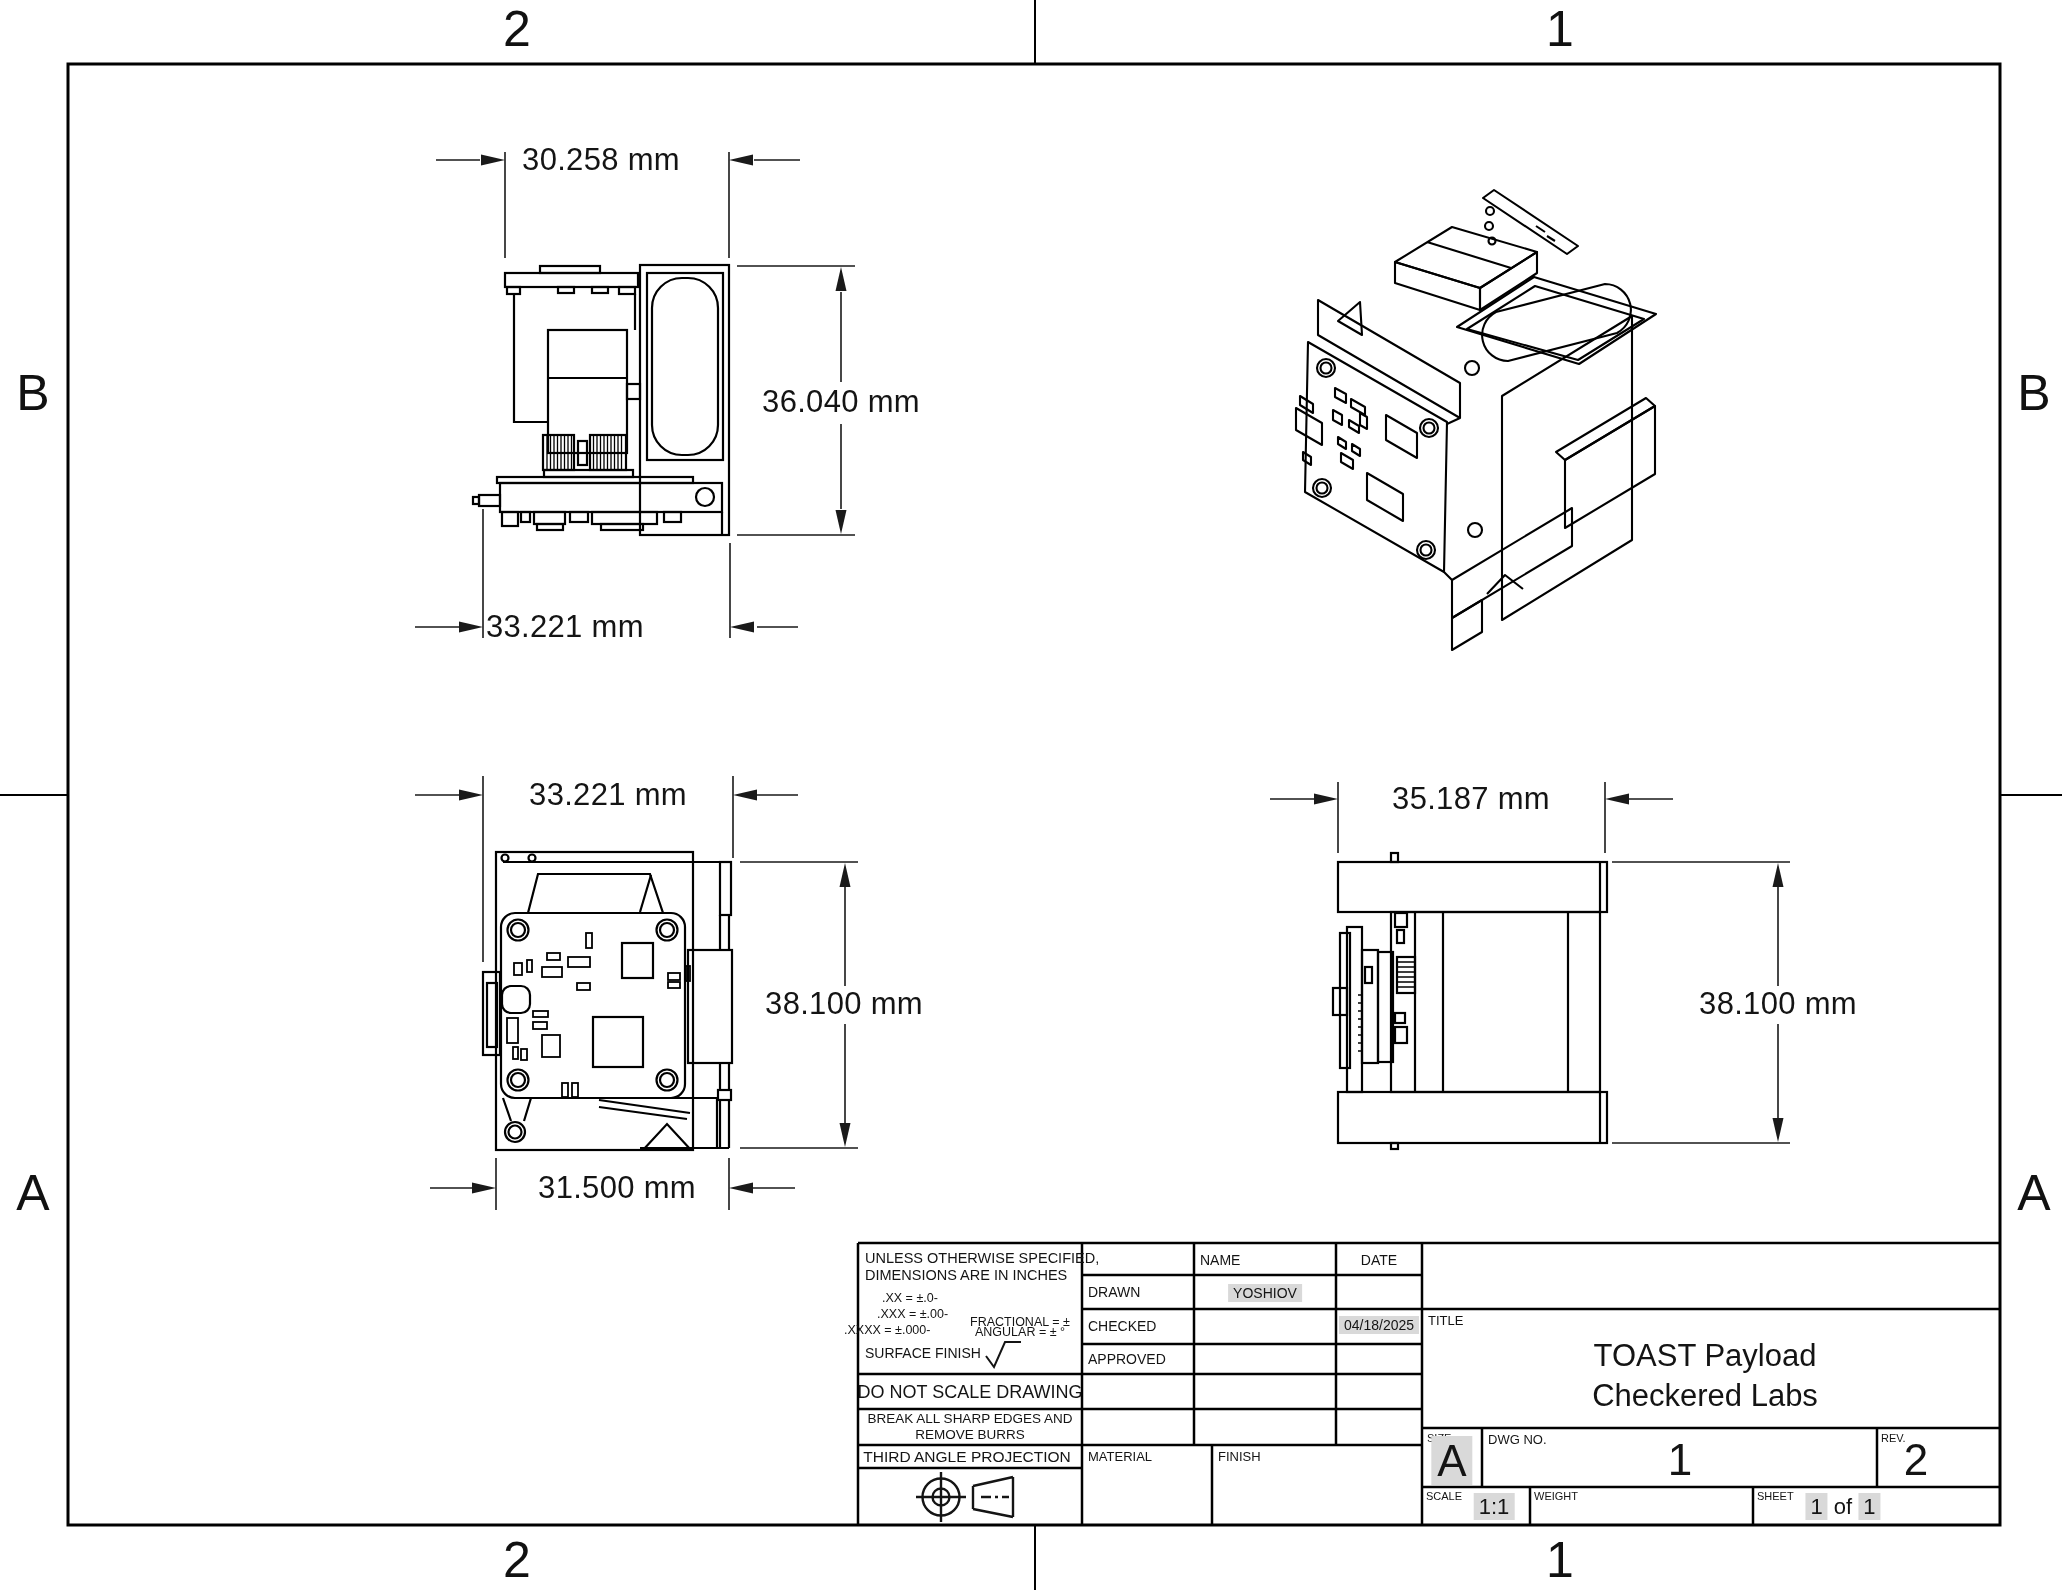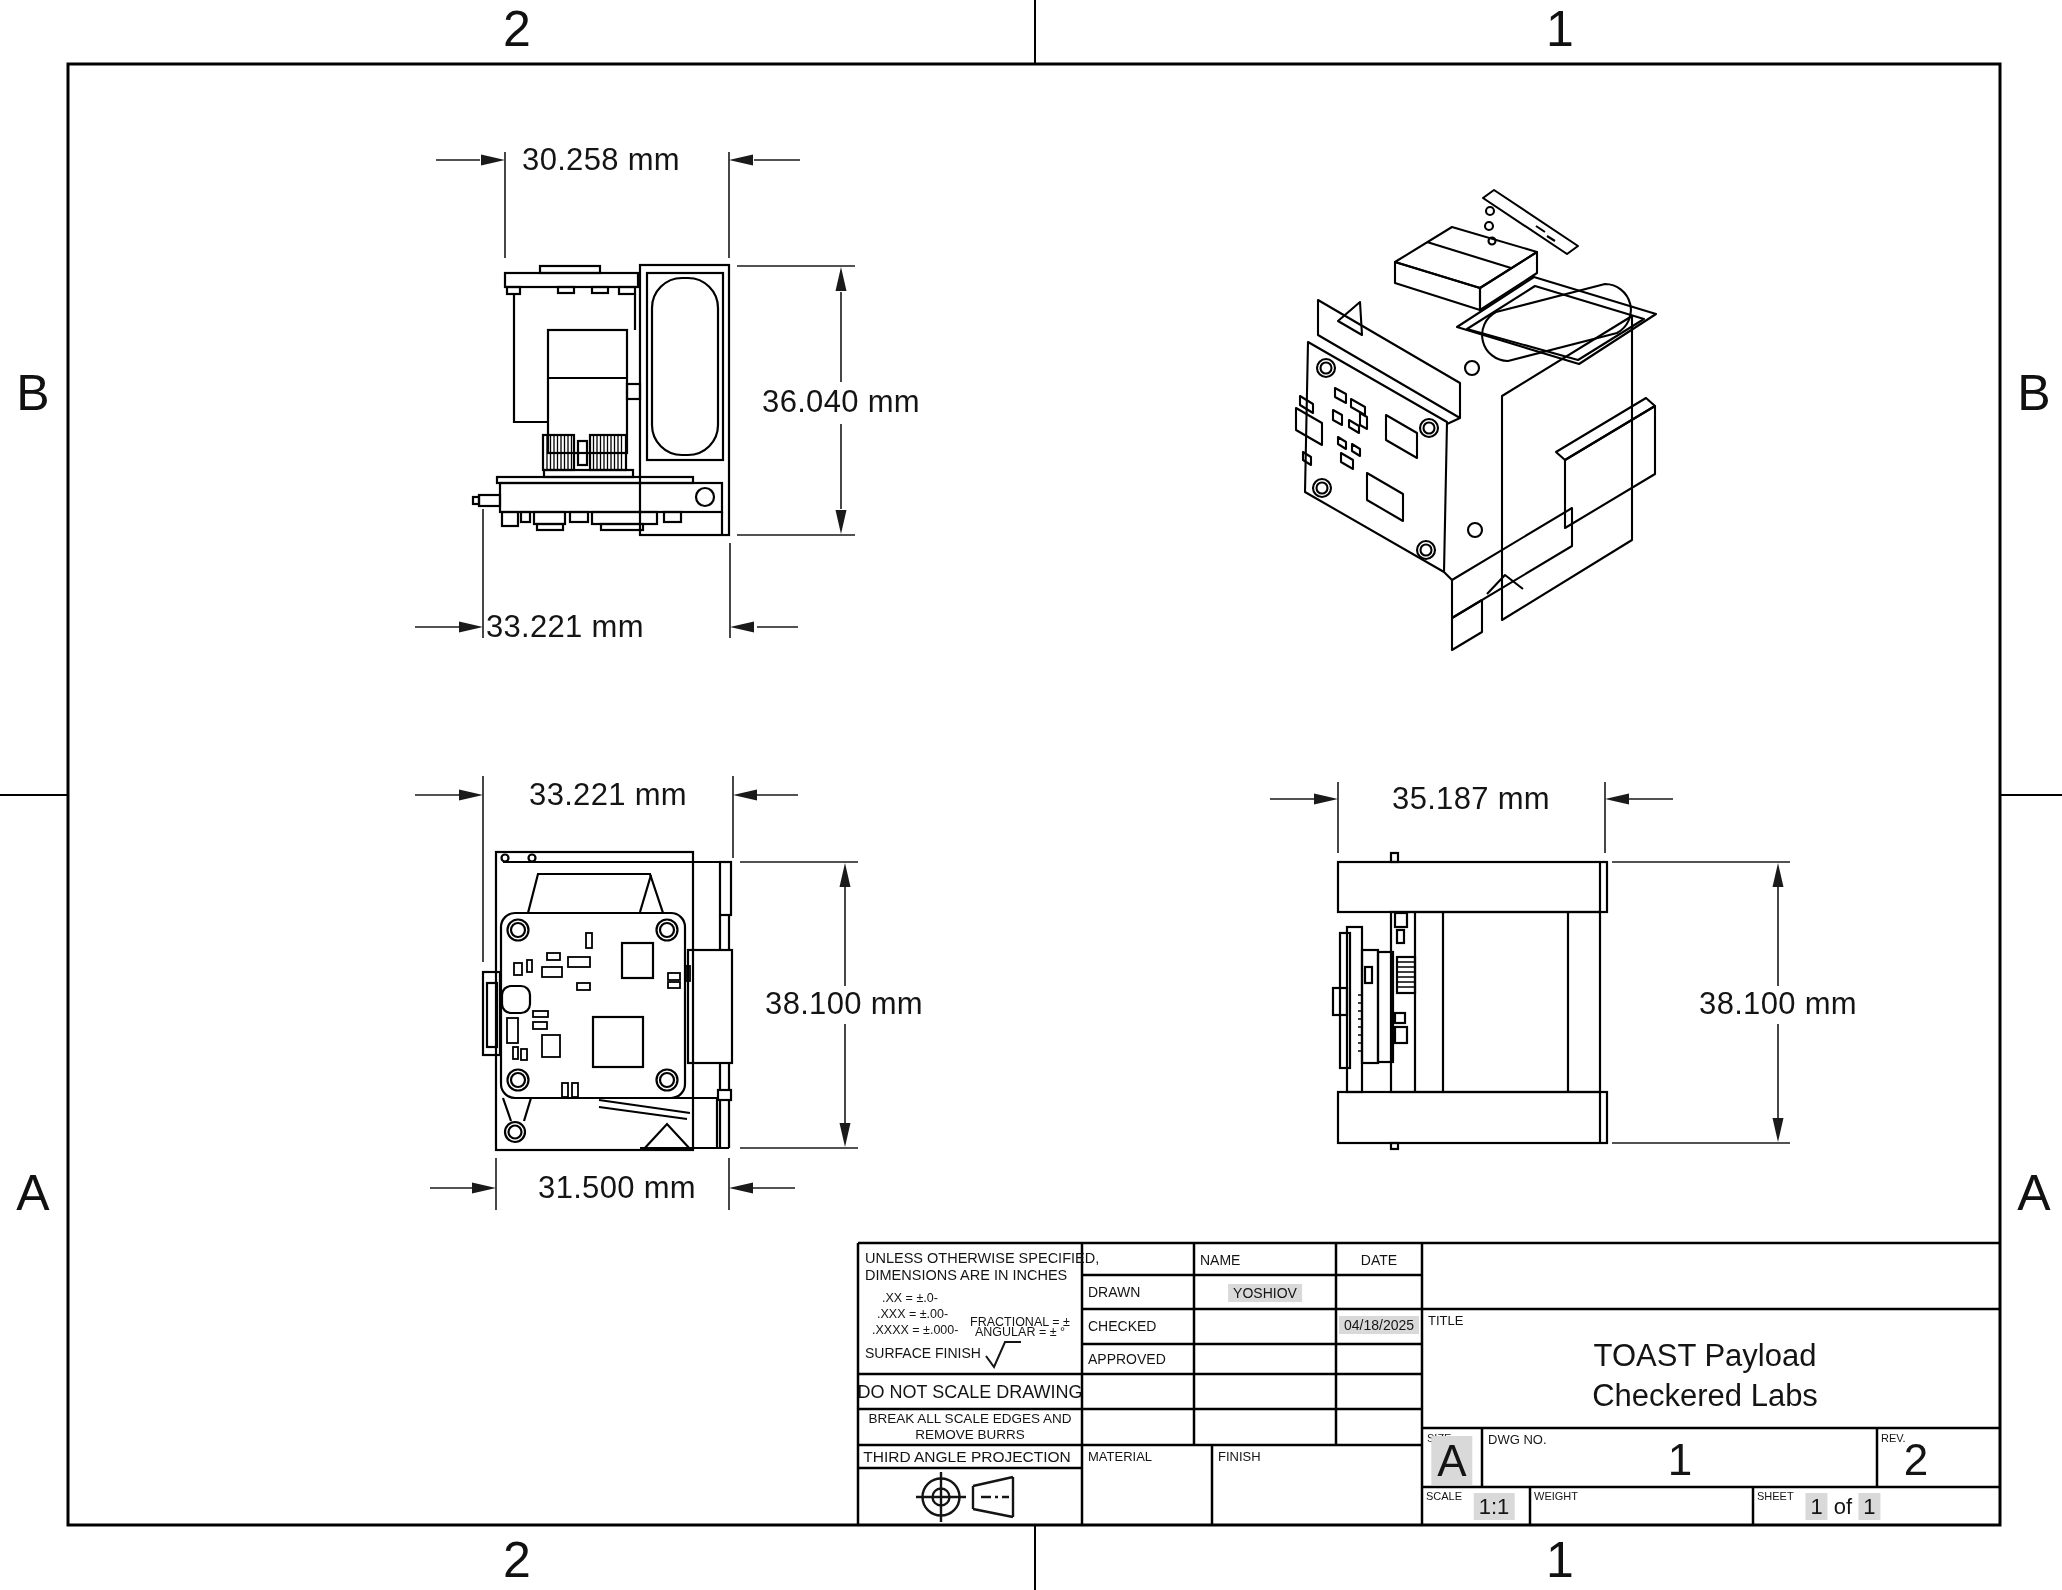--- a/index.html
+++ b/index.html
@@ -314,27 +314,27 @@
 <div class="abs dim" style="left:608px;top:795px;">33.221 mm</div>
 <div class="abs dim" style="left:844px;top:1004px;">38.100 mm</div>
 <div class="abs dim" style="left:617px;top:1188px;">31.500 mm</div>
 <div class="abs dim" style="left:1471px;top:799px;">35.187 mm</div>
 <div class="abs dim" style="left:1778px;top:1004px;">38.100 mm</div>
 
 <div class="abs tb tb-note" style="left:865px;top:1250px;">UNLESS OTHERWISE SPECIFIED,</div>
 <div class="abs tb tb-note" style="left:865px;top:1267px;">DIMENSIONS ARE IN INCHES</div>
 <div class="abs tb tb-tol" style="left:882px;top:1291px;">.XX = ±.0-</div>
 <div class="abs tb tb-tol" style="left:877px;top:1307px;">.XXX = ±.00-</div>
-<div class="abs tb tb-tol" style="left:872px;top:1323px;">.XXXX = ±.000-</div>
+<div class="abs tb tb-tol" style="left:844px;top:1323px;">.XXXX = ±.000-</div>
 <div class="abs tb tb-tol" style="left:975px;top:1299px;margin-top:26px;">ANGULAR = ± °</div>
 <div class="abs tb tb-tol" style="left:970px;top:1315px;">FRACTIONAL = ±</div>
 <div class="abs tb tb-lbl" style="left:865px;top:1345px;">SURFACE FINISH</div>
 <div class="abs tb tb-dns" style="left:970px;top:1392px;">DO NOT SCALE DRAWING</div>
 <div class="abs tb tb-brk" style="left:970px;top:1427px;">
-  <span>BREAK ALL SCALE EDGES AND</span><br>
+  <span>BREAK ALL SHARP EDGES AND</span><br>
   <span>REMOVE BURRS</span>
 </div>
 <div class="abs tb tb-tap" style="left:967px;top:1457px;">THIRD ANGLE PROJECTION</div>
 
 <div class="abs tb tb-lbl" style="left:1200px;top:1252px;">NAME</div>
 <div class="abs tb tb-lbl ctr" style="left:1379px;top:1260px;">DATE</div>
 
 <div class="abs tb tb-lbl" style="left:1088px;top:1284px;">DRAWN</div>
 <div class="abs tb tb-lbl ctr" style="left:1265px;top:1293px;"><span class="hl">YOSHIOV</span></div>
 <div class="abs tb tb-lbl ctr" style="left:1379px;top:1293px;margin-top:32px;"><span class="hl">04/18/2025</span></div>

